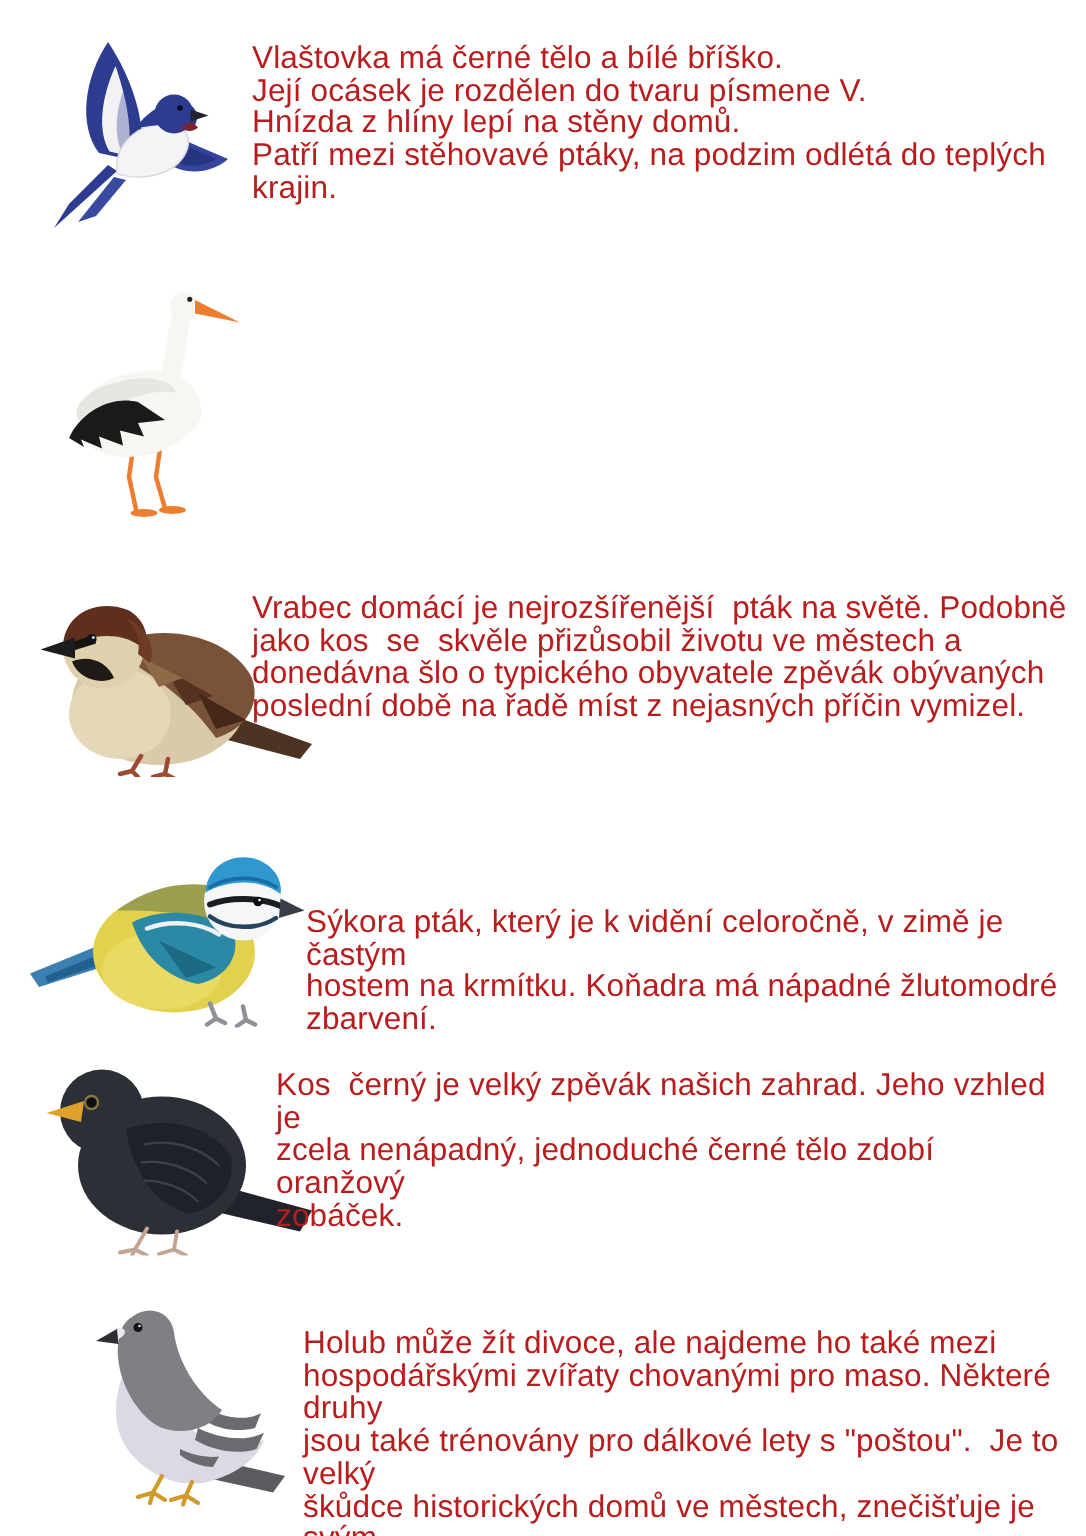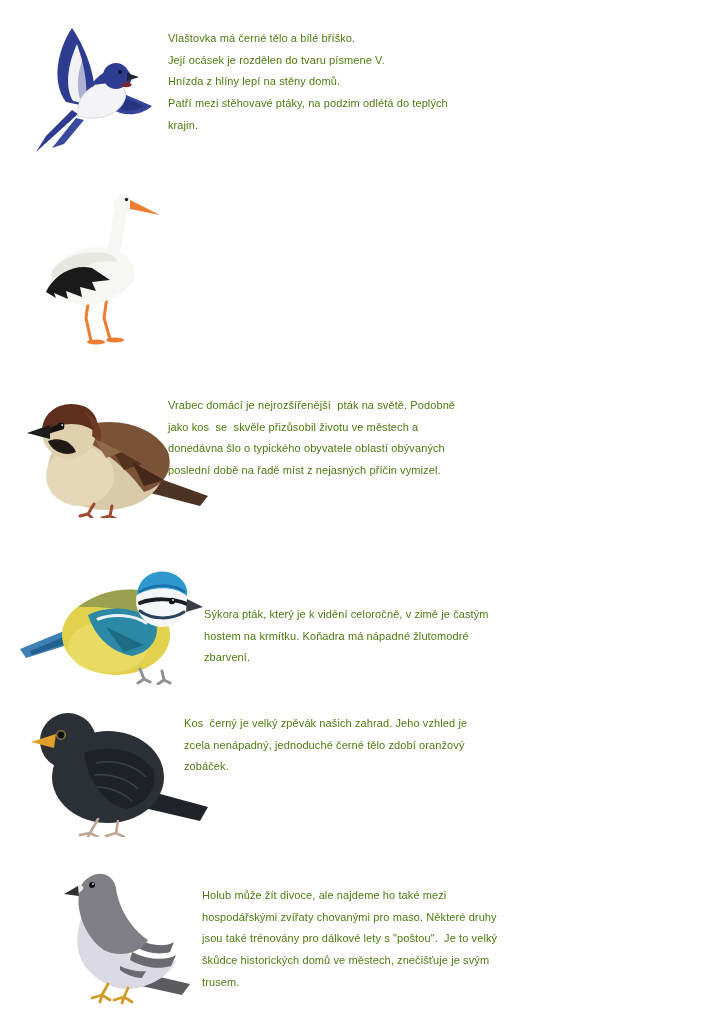--- a/index.html
+++ b/index.html
@@ -8,23 +8,23 @@
     width:724px;height:1024px;
     background:#ffffff;
     overflow:hidden;
     font-family:"Liberation Sans", sans-serif;
   }
   .bird-art{position:absolute;}
   .bird-art svg{display:block;width:100%;height:100%;}
   .bird-text{
     position:absolute;
     margin:0;
-    font-size:11px;
+    font-size:21px;
     line-height:21.7px;
-    color:#4d7c0f;
+    color:#b91c1c;
     white-space:pre-wrap;
     letter-spacing:0.1px;
   }
 </style>
 </head>
 <body>
 
 <div class="page">
 
   <div class="bird-art" style="left:20px;top:24px;width:140px;height:136px;">
@@ -108,21 +108,21 @@
 
       <path d="M13,41 L36,33 L36,47 Z" fill="#1c1c1c"></path>
 
       <path d="M34,49 C38,60 52,65 62,60 C58,50 46,44 34,49 Z" fill="#1f1a16"></path>
 
       <path d="M80,112 L74,122 M74,122 L66,124 M74,122 L78,126 M98,114 L96,124 M96,124 L88,126 M96,124 L102,127" fill="none" stroke="#9e4a30" stroke-width="3" stroke-linecap="round"></path>
     </svg>
   </div>
   <p class="bird-text" style="left:168px;top:395px;width:552px;">Vrabec domácí je nejrozšířenější  pták na světě. Podobně
 jako kos  se  skvěle přizůsobil životu ve městech a
-donedávna šlo o typického obyvatele oblastí obývaných
+donedávna šlo o typického obyvatele zpěvák obývaných
 poslední době na řadě míst z nejasných příčin vymizel.</p>
 
   <div class="bird-art" style="left:12px;top:557px;width:196px;height:128px;">
     <svg viewBox="0 0 196 128" xmlns="http://www.w3.org/2000/svg">
 
       <path d="M62,70 L8,92 L14,101 L68,84 Z" fill="#3b7fb3"></path>
       <path d="M62,76 L18,94 L20,98 L64,83 Z" fill="#22618f"></path>
 
       <ellipse cx="104" cy="78" rx="54" ry="40" fill="#e2d14c"></ellipse>
       <ellipse cx="96" cy="90" rx="40" ry="26" fill="#e8da62"></ellipse>

